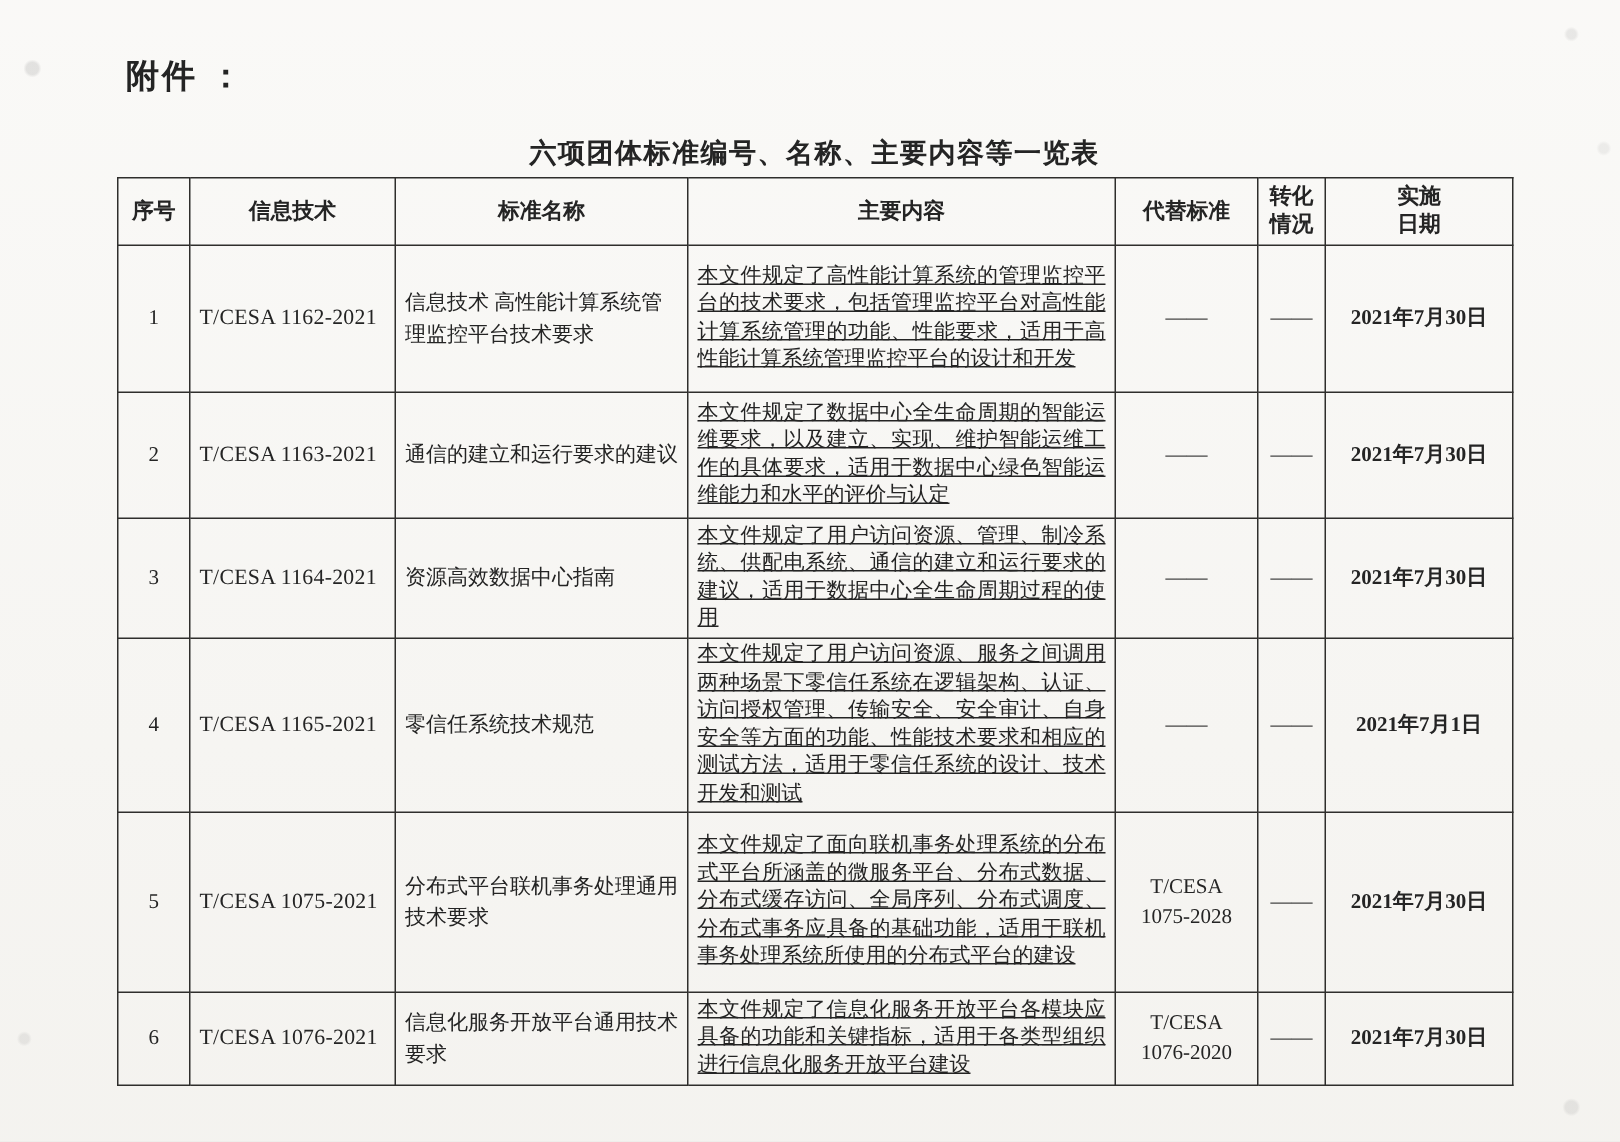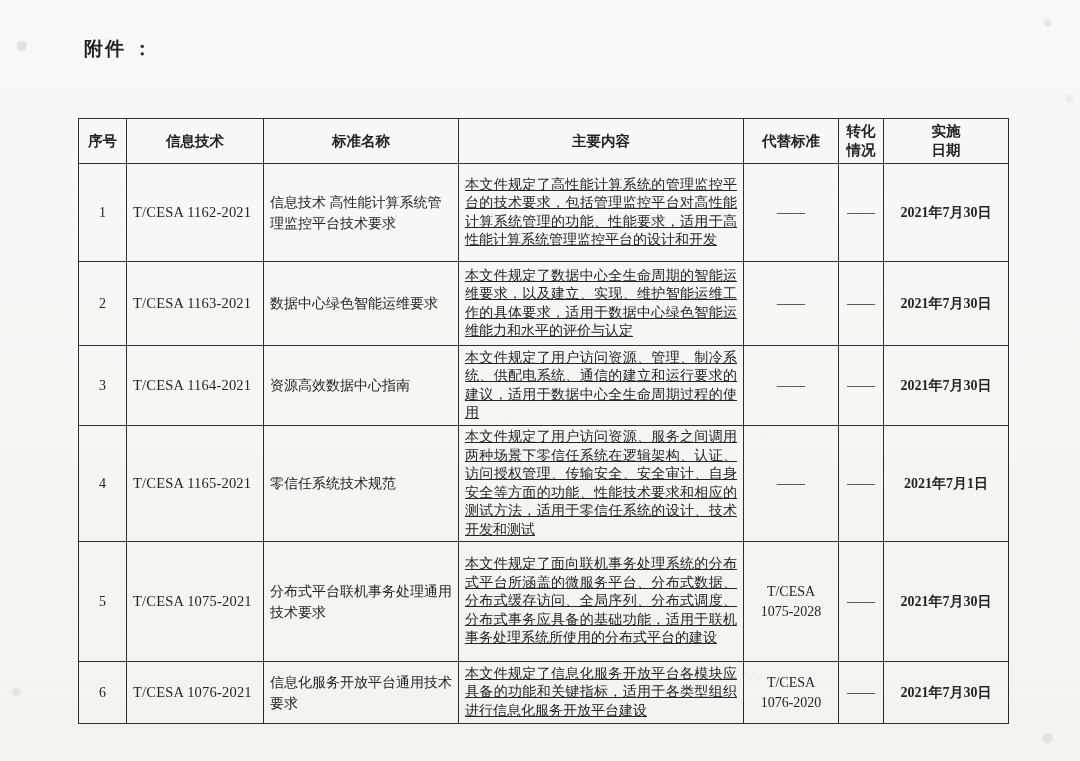--- a/index.html
+++ b/index.html
@@ -25,21 +25,21 @@
       radial-gradient(circle at 99% 13%, rgba(140,140,140,0.12) 0 3px, transparent 5px),
       radial-gradient(circle at 1.5% 91%, rgba(130,130,130,0.14) 0 3px, transparent 5px),
       radial-gradient(circle at 97% 97%, rgba(125,125,125,0.14) 0 4px, transparent 6px),
       linear-gradient(180deg, rgba(255,255,255,0.35), rgba(235,233,228,0.25));
     pointer-events: none;
   }
   .attachment {
     position: absolute;
     left: 84px;
     top: 36px;
-    font-size: 19px;
+    font-size: 22px;
     font-weight: bold;
     letter-spacing: 2px;
   }
   .doc-title {
     position: absolute;
     left: 78px;
     top: 90px;
     width: 930px;
     text-align: center;
     font-size: 18px;
@@ -101,20 +101,21 @@
   tr.r5 { height: 120px; }
   tr.r6 { height: 62px; }
 </style>
 </head>
 <body>
 
 <div class="page">
   <div class="paper-noise"></div>
 
   <div class="attachment">附件 ：</div>
+  <div class="doc-title">六项团体标准编号、名称、主要内容等一览表</div>
 
   <table class="standards">
     <colgroup>
       <col style="width:48px">
       <col style="width:137px">
       <col style="width:195px">
       <col style="width:285px">
       <col style="width:95px">
       <col style="width:45px">
       <col style="width:125px">
@@ -138,21 +139,21 @@
         <td class="c-code">T/CESA 1162-2021</td>
         <td class="c-name">信息技术 高性能计算系统管理监控平台技术要求</td>
         <td class="c-content">本文件规定了高性能计算系统的管理监控平台的技术要求，包括管理监控平台对高性能计算系统管理的功能、性能要求，适用于高性能计算系统管理监控平台的设计和开发</td>
         <td class="c-replaced">——</td>
         <td class="c-conv">——</td>
         <td class="c-date">2021年7月30日</td>
       </tr>
       <tr class="r2">
         <td class="c-no">2</td>
         <td class="c-code">T/CESA 1163-2021</td>
-        <td class="c-name">数据中心绿色智能运维要求</td>
+        <td class="c-name">通信的建立和运行要求的建议</td>
         <td class="c-content">本文件规定了数据中心全生命周期的智能运维要求，以及建立、实现、维护智能运维工作的具体要求，适用于数据中心绿色智能运维能力和水平的评价与认定</td>
         <td class="c-replaced">——</td>
         <td class="c-conv">——</td>
         <td class="c-date">2021年7月30日</td>
       </tr>
       <tr class="r3">
         <td class="c-no">3</td>
         <td class="c-code">T/CESA 1164-2021</td>
         <td class="c-name">资源高效数据中心指南</td>
         <td class="c-content">本文件规定了用户访问资源、管理、制冷系统、供配电系统、通信的建立和运行要求的建议，适用于数据中心全生命周期过程的使用</td>

